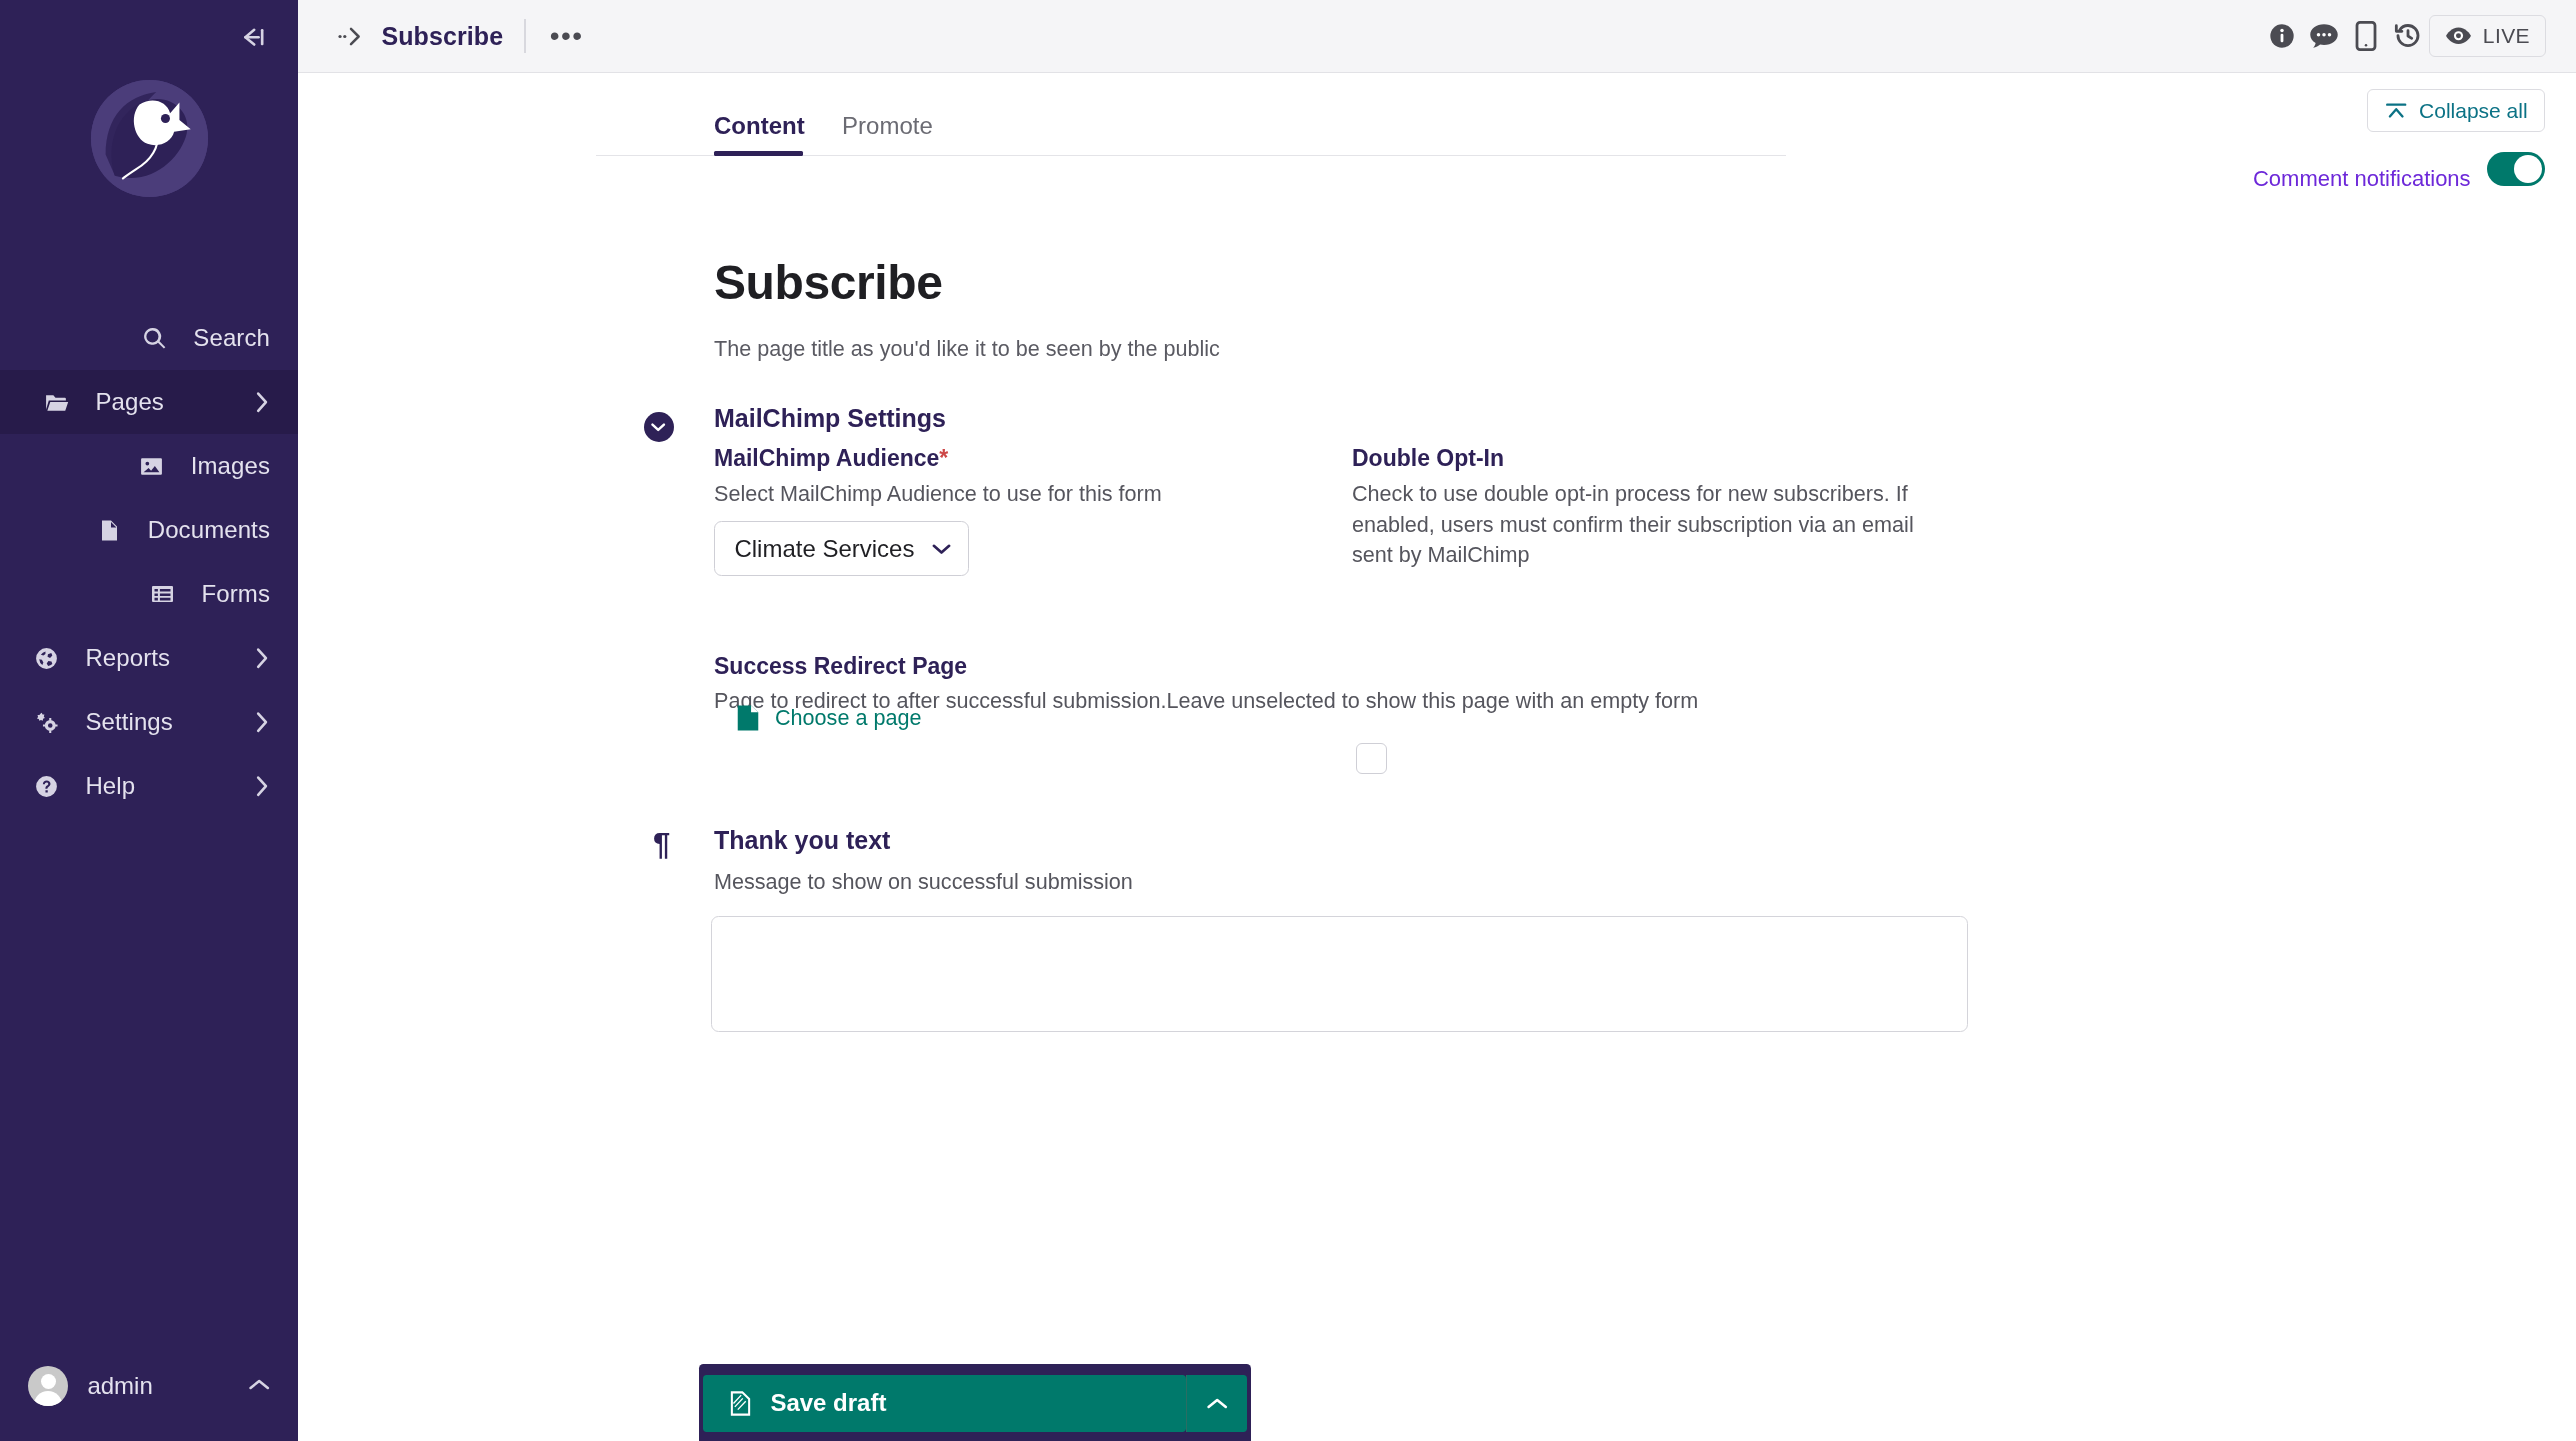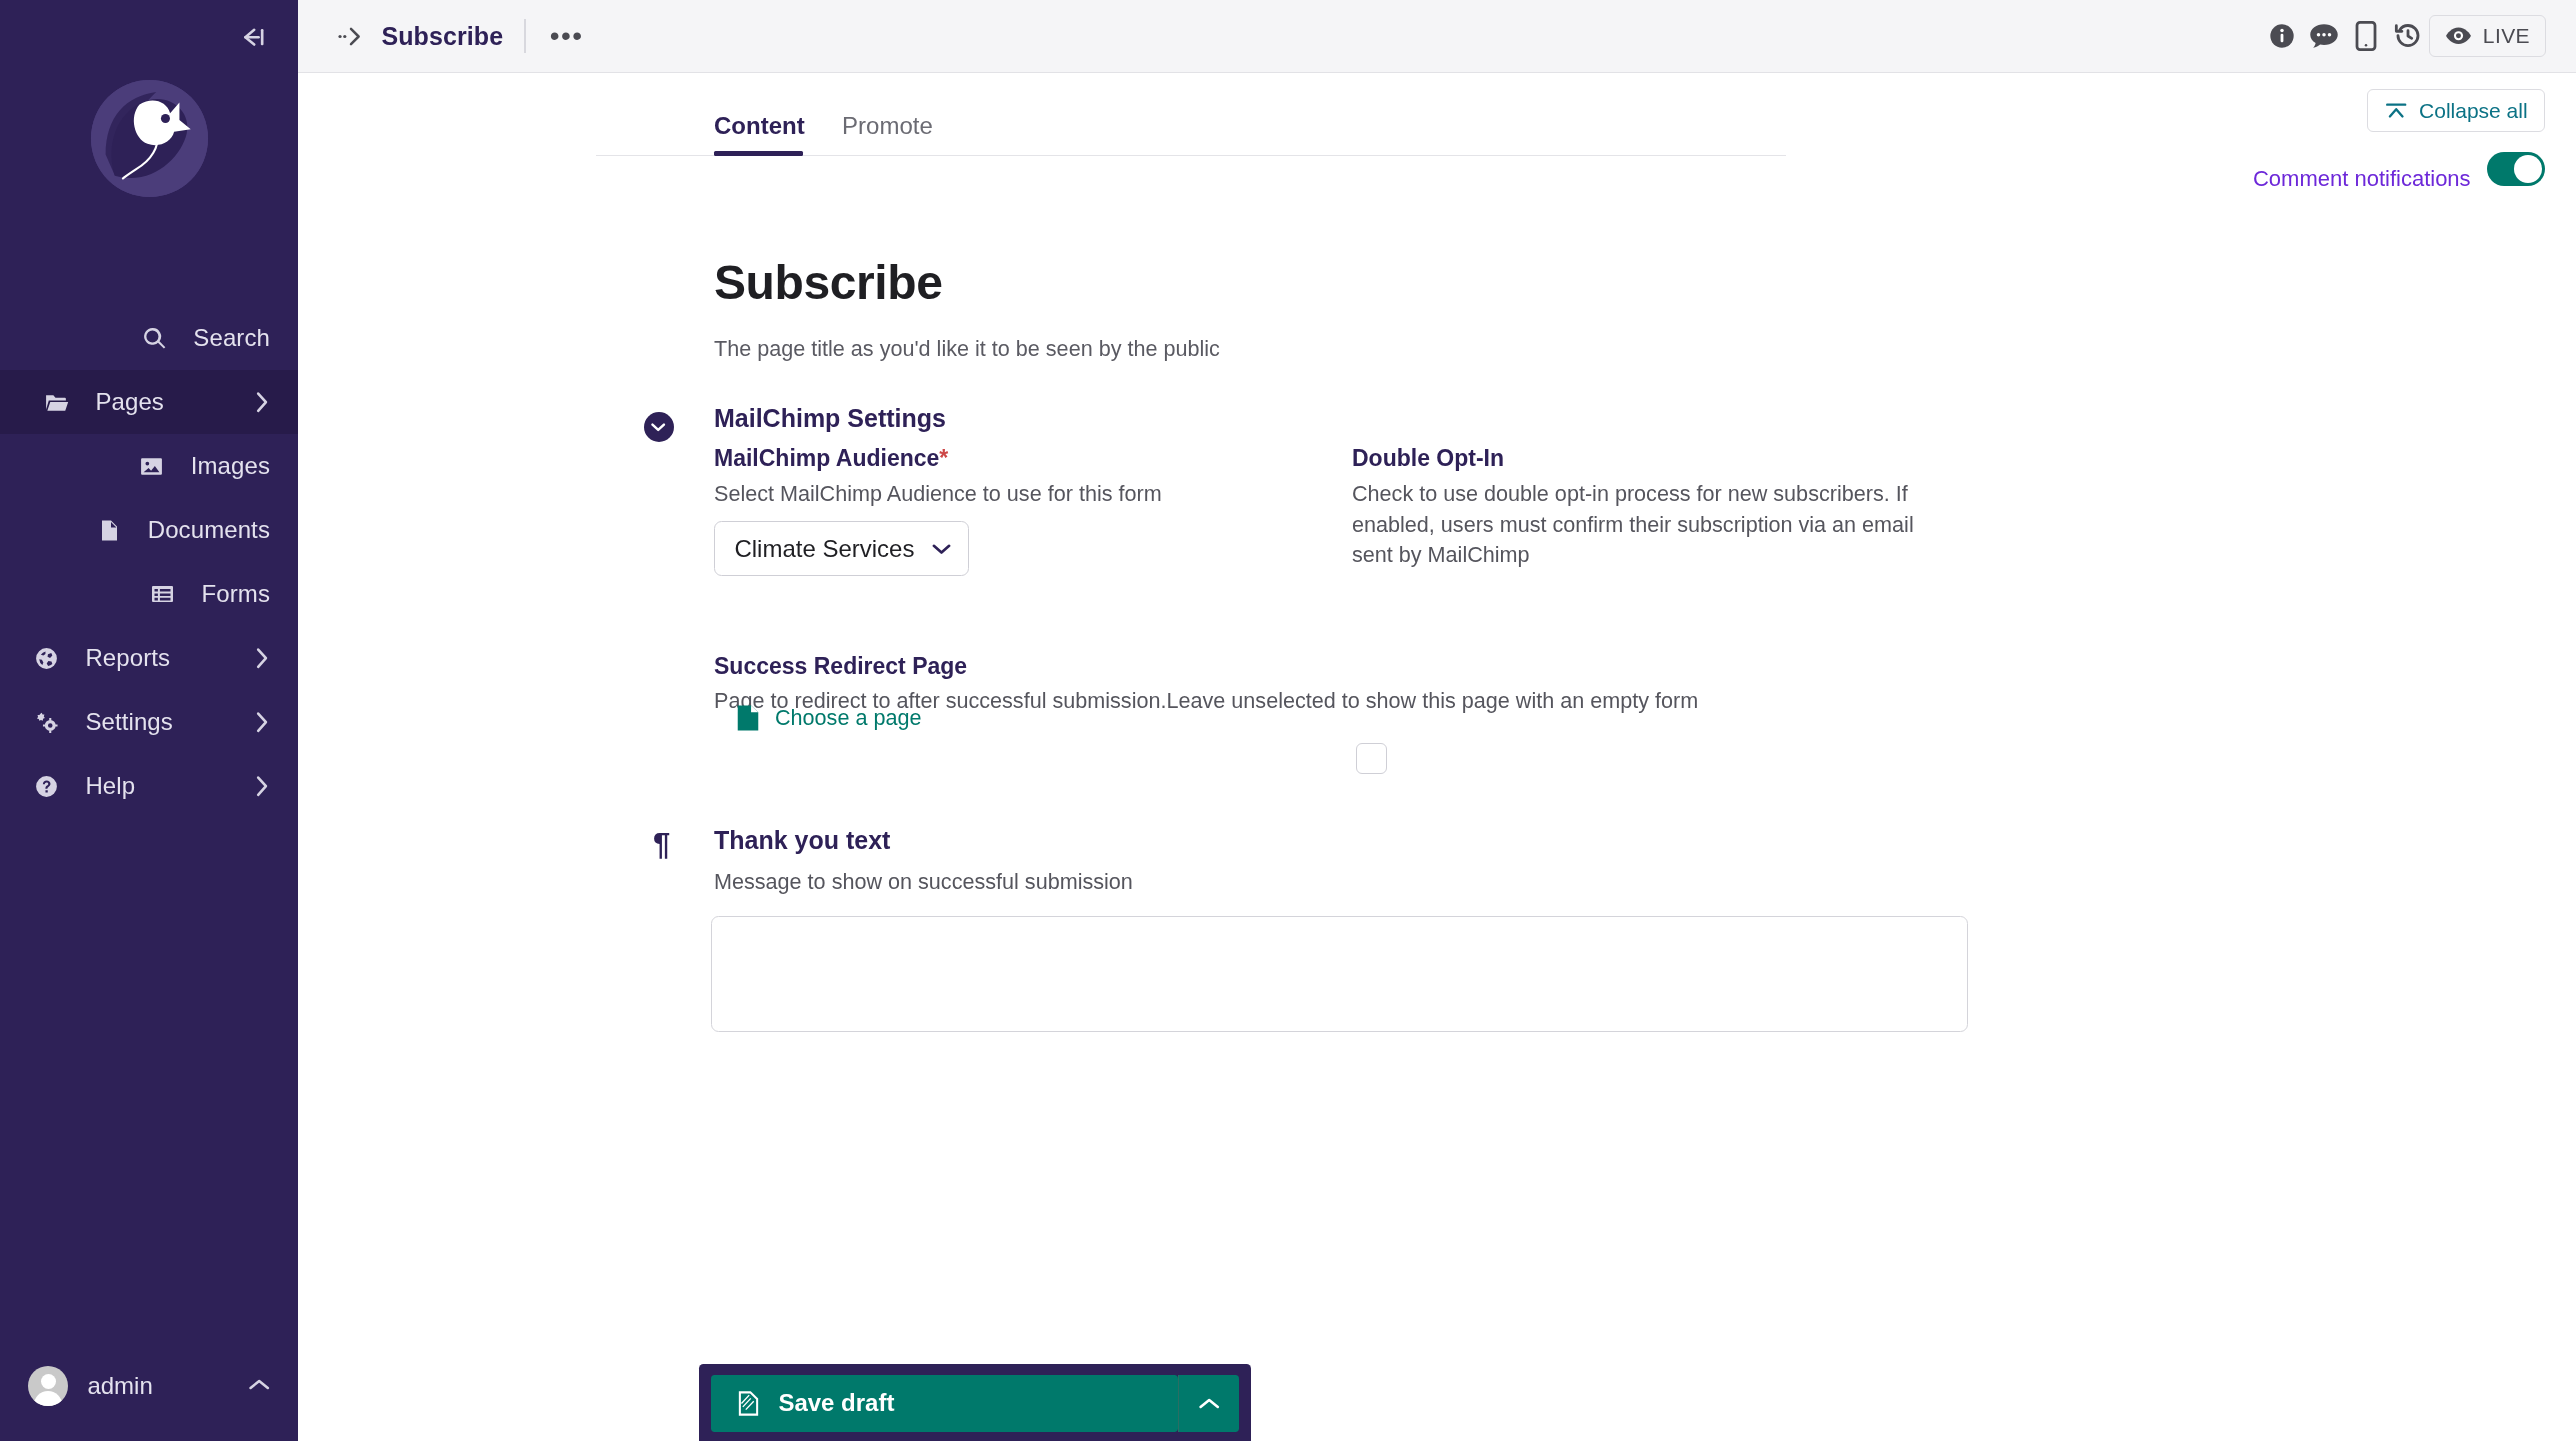--- a/index.html
+++ b/index.html
@@ -203,21 +203,21 @@
 
   .textarea {
     position: absolute; border: 1.5px solid #d4d4da; border-radius: 7.5px;
     background: #fff; cursor: text;
   }
 
   
   .actionbar {
     position: absolute; left: 401px; bottom: 0; width: 552px; height: 78px;
     background: #2E2157; border-radius: 4.5px 4.5px 0 0;
-    display: flex; align-items: center; padding: 0 12px;
+    display: flex; align-items: center; padding: 0 4px;
   }
   .save-draft {
     height: 57px; background: #00796B; border: none; border-radius: 3.7px;
     display: flex; align-items: center; gap: 19.4px; padding: 0 27px;
     cursor: pointer; flex: 1;
   }
   .save-draft-label { font-size: 24px; font-weight: bold; color: #fff; white-space: nowrap; }
   .save-more {
     width: 61px; height: 57px; background: #00796B;
     border-left: 1.5px solid #2a6e63; border-radius: 0 3.7px 3.7px 0;

